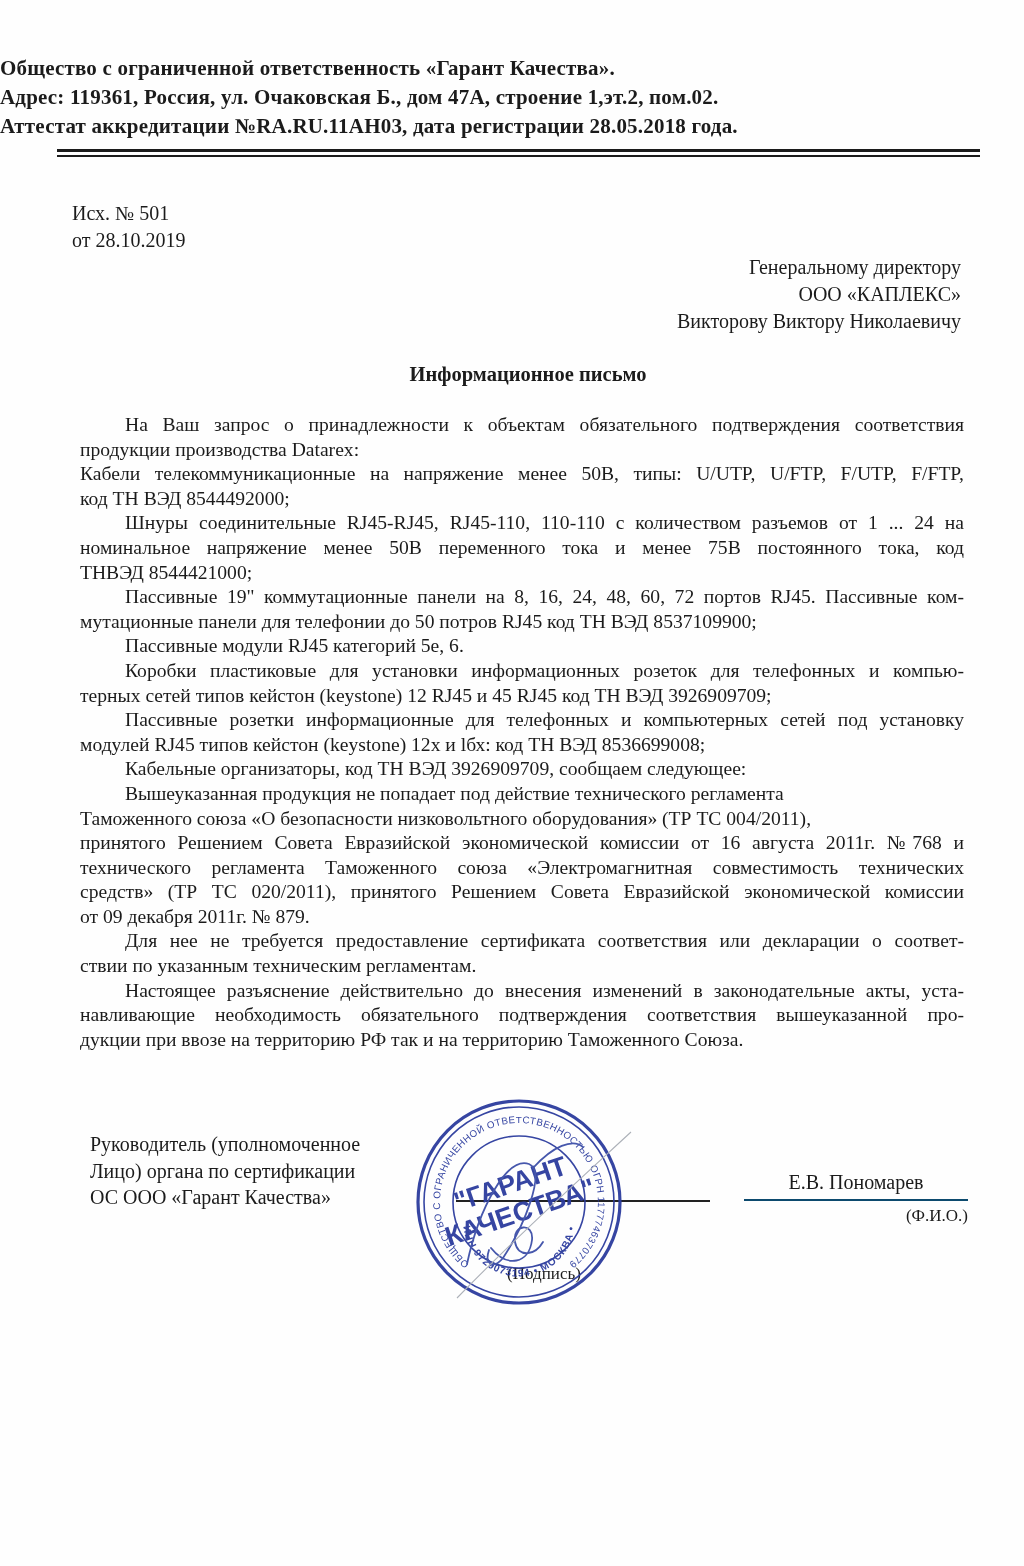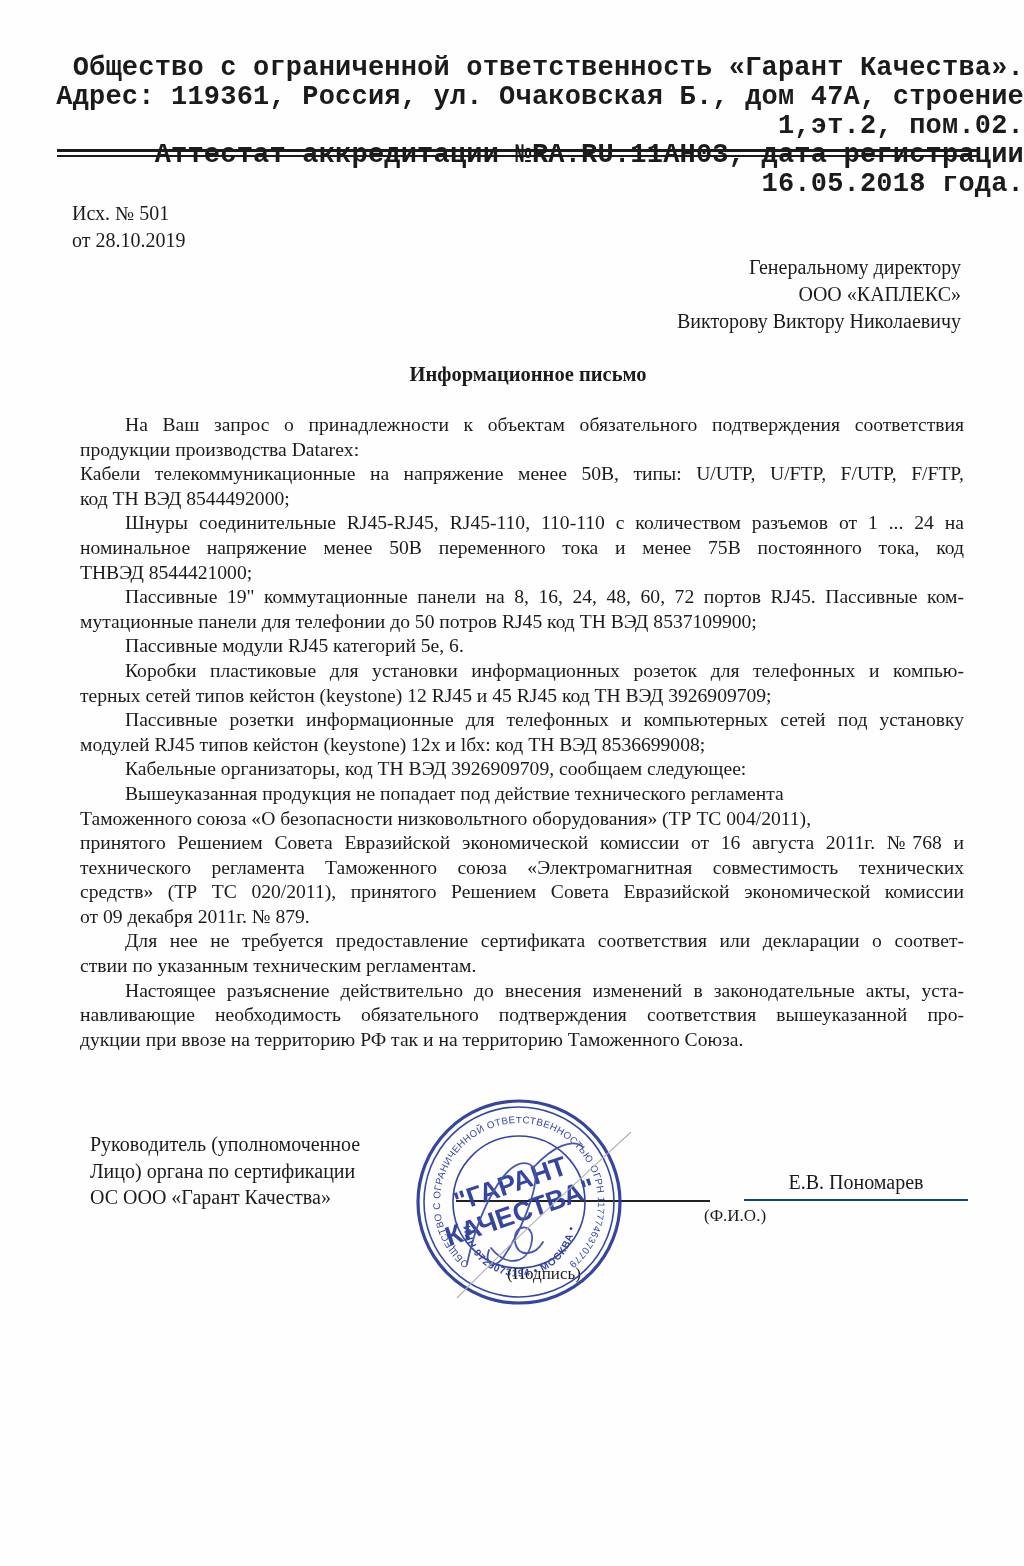--- a/index.html
+++ b/index.html
@@ -8,23 +8,22 @@
   }
   *{margin:0;padding:0;box-sizing:border-box;}
   html,body{background:#e8e8e8;}
   .page{
     position:relative; width:1024px; height:1566px; background:var(--paper);
     font-family:"Liberation Serif", serif; color:var(--ink); overflow:hidden;
     margin:0 auto;
   }
   .letterhead{
     position:absolute; top:54px; left:0; width:100%;
-    text-align:right; font-weight:bold; font-size:27px; line-height:29px;
+    text-align:left; font-weight:bold; font-size:21px; line-height:29px;
     letter-spacing:.2px;
-    font-family:Liberation Mono, monospace;
   }
   .rule{
     position:absolute; top:149px; left:57px; width:923px; height:8px;
     border-top:3px solid var(--ink); border-bottom:2px solid var(--ink);
   }
   .ref{ position:absolute; left:72px; top:200px; font-size:20px; line-height:27px;}
   .addressee{
     position:absolute; right:63px; top:254px; text-align:right;
     font-size:20px; line-height:27px;
   }
@@ -39,35 +38,35 @@
   .line{white-space:normal;}
   .line.just{ text-align:justify; text-align-last:justify; }
   .line.ind{ text-indent:45px; }
   .sig-left{ position:absolute; left:90px; top:1131px; font-size:20px; line-height:26.5px;}
   .sign-line{ position:absolute; left:456px; top:1200px; width:254px; height:0;
     border-top:2px solid #222;}
   .sign-label{ position:absolute; left:474px; top:1264px; width:140px;
     text-align:center; font-size:17px;}
   .fio{ position:absolute; left:744px; top:1171px; width:224px; height:30px;
     text-align:center; font-size:20px; border-bottom:2px solid #0c4a6e;}
-  .fio-label{ position:absolute; left:704px; top:1206px; width:224px;
-    text-align:left; font-size:17px;}
+  .fio-label{ position:absolute; left:744px; top:1206px; width:224px;
+    text-align:right; font-size:17px;}
   .stamp{ position:absolute; left:412px; top:1092px; width:214px; height:220px; opacity:.95;}
   .stamp svg{ color:var(--stamp-blue); overflow:visible; display:block;}
   .stamp-ring-text{ font-family:"Liberation Sans", sans-serif; }
 </style>
 </head>
 <body>
 
 <div class="page">
 
   <div class="letterhead">
       <div>Общество с ограниченной ответственность «Гарант Качества».</div>
       <div>Адрес: 119361, Россия, ул. Очаковская Б., дом 47А, строение 1,эт.2, пом.02.</div>
-      <div>Аттестат аккредитации №RA.RU.11АН03, дата регистрации 16.05.2018 года.</div>
+      <div>Аттестат аккредитации №RA.RU.11АН03, дата регистрации 28.05.2018 года.</div>
     </div>
 
   <div class="rule"></div>
 
   <div class="ref">
     <div>Исх. № 501</div>
     <div>от 28.10.2019</div>
   </div>
 
   <div class="addressee">

